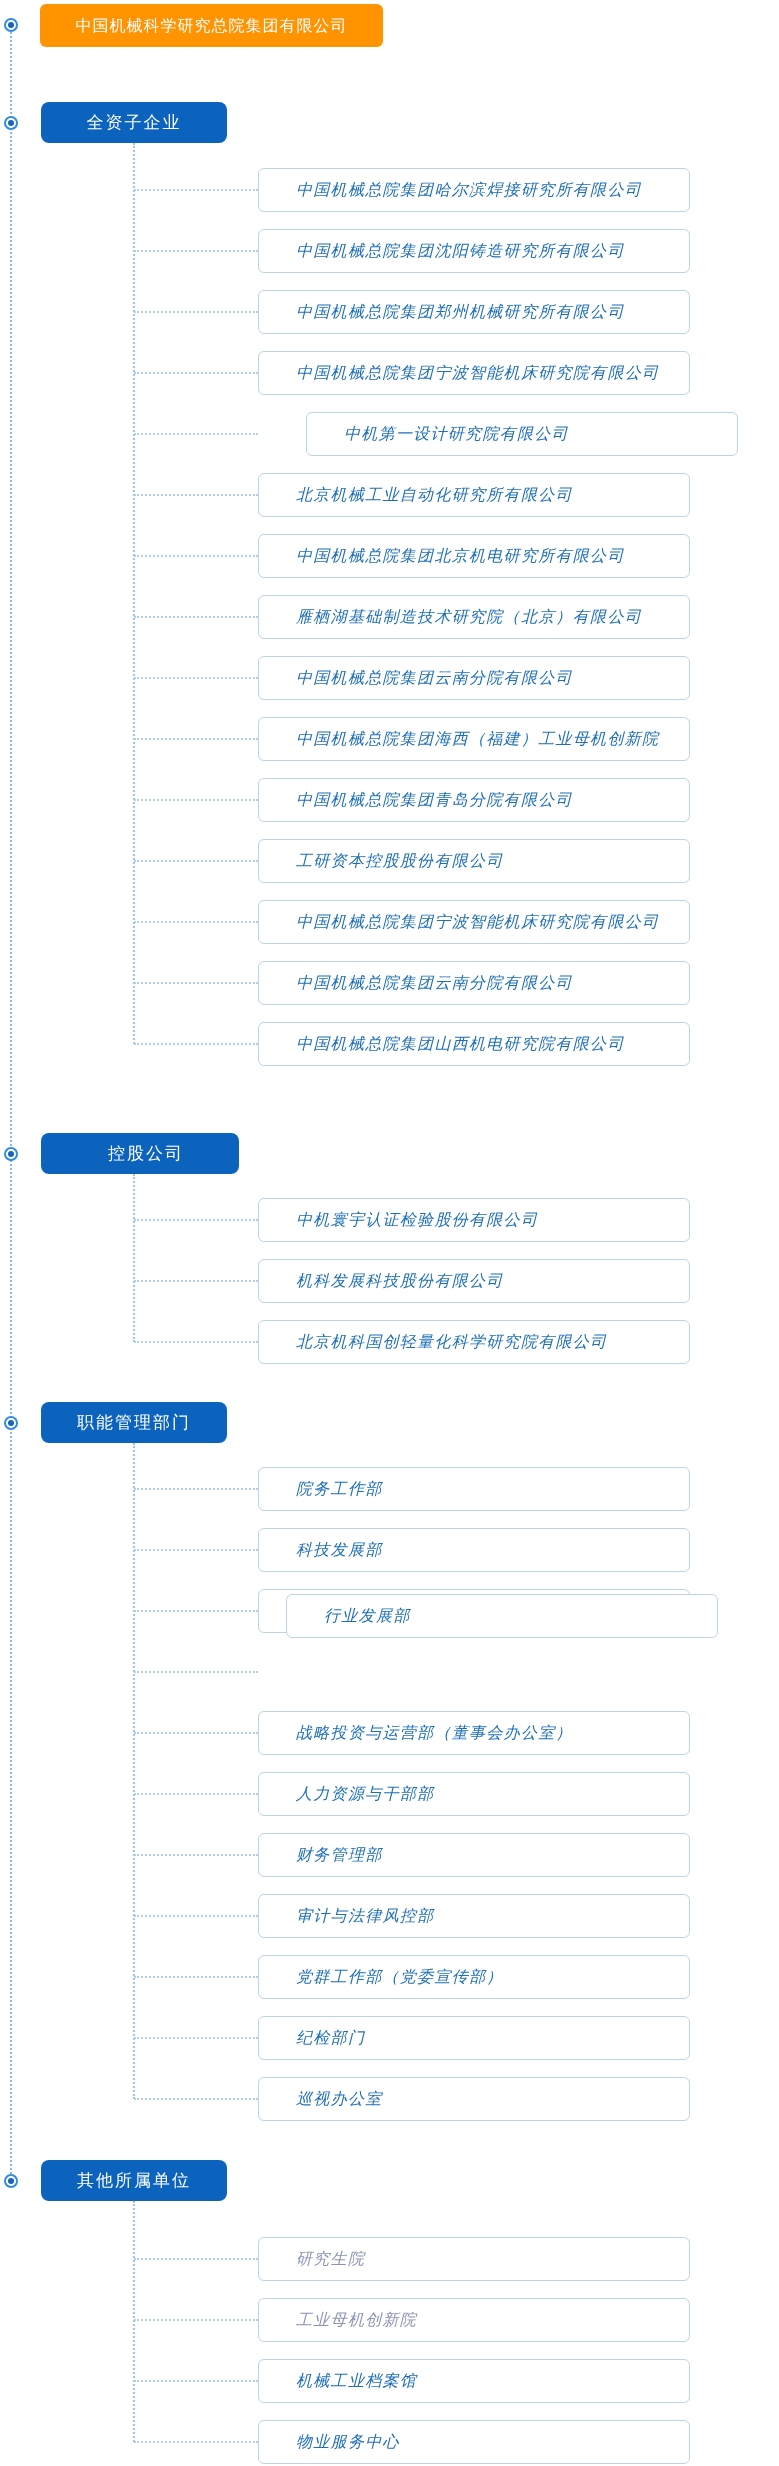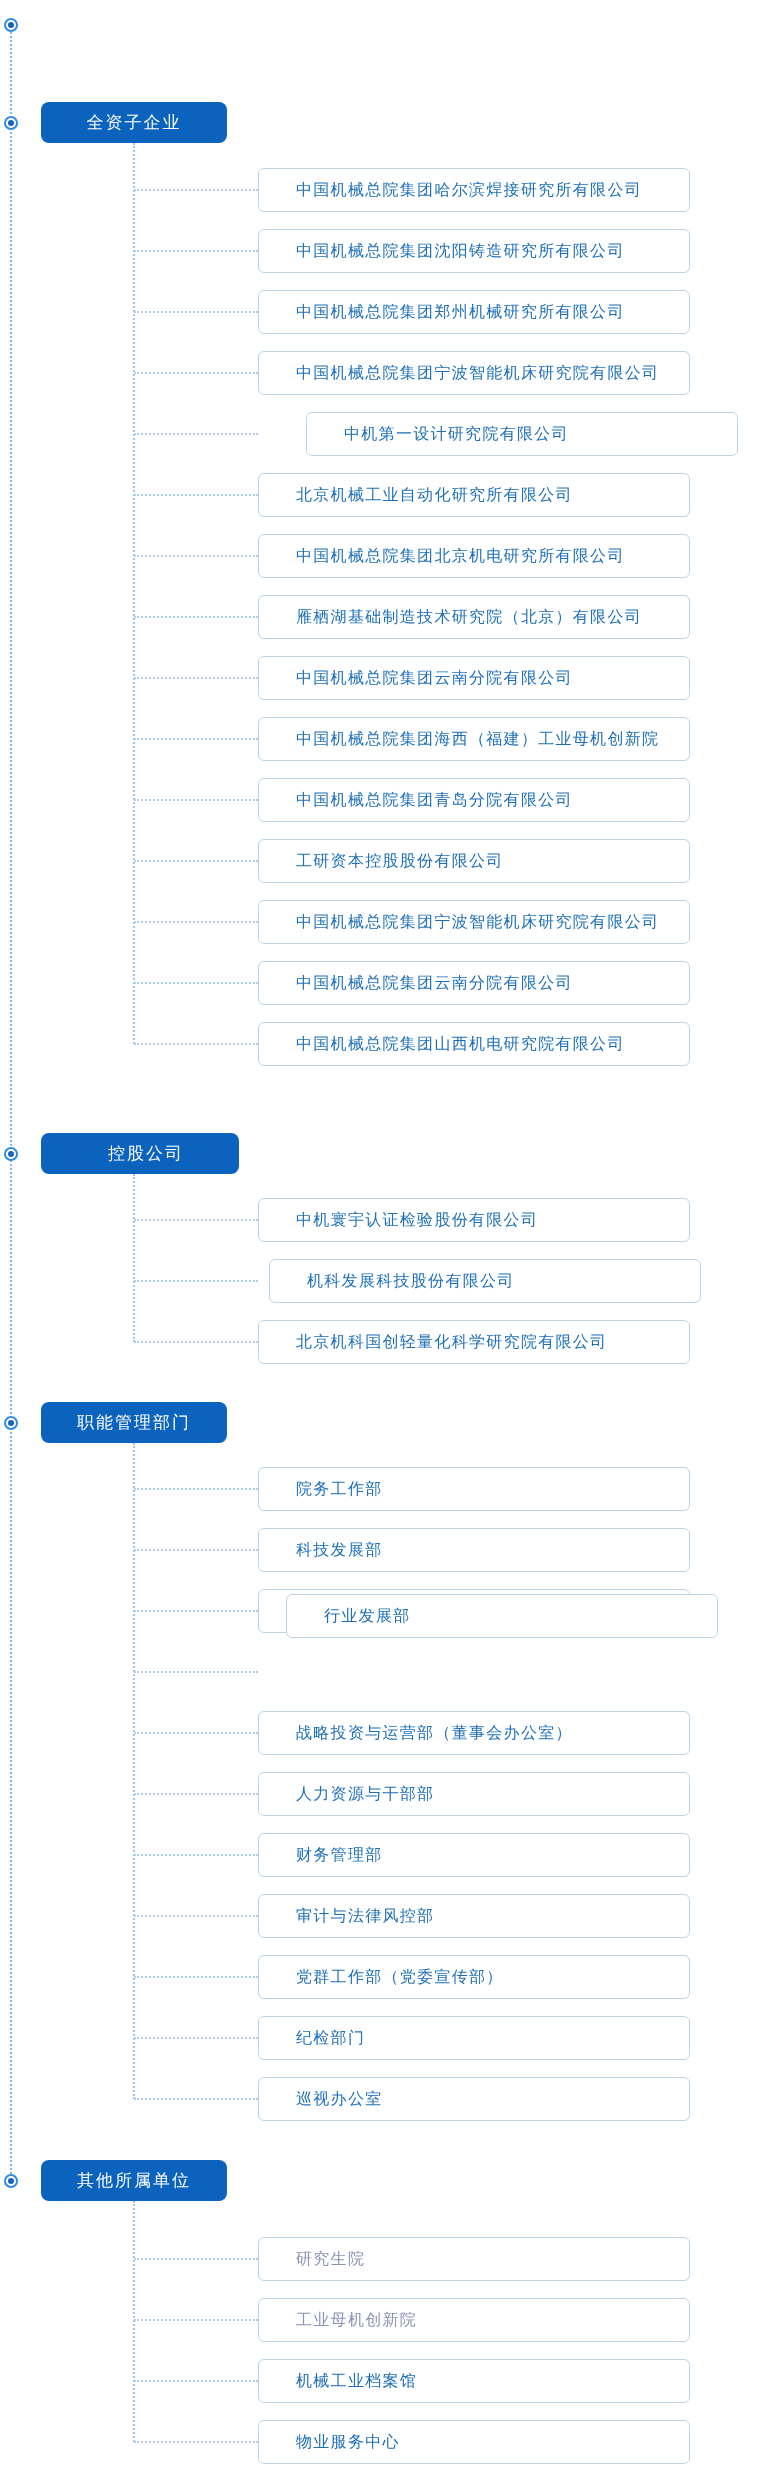--- a/index.html
+++ b/index.html
@@ -50,29 +50,31 @@
     border-top:2px dotted #AFD0EC;
   }
   
   .item-box{
     position:absolute;left:258px;width:432px;height:44px;
     box-sizing:border-box;
     background:#ffffff;border:1px solid #BCD4E8;border-radius:6px;
     color:#1E6FB8;font-size:16px;letter-spacing:1.3px;
     line-height:42px;padding-left:37px;white-space:nowrap;
     cursor:pointer;
+    font-style:italic;
   }
   .item-box.visited{color:#8A94B4;}
 </style>
 </head>
 <body>
 
 <div class="canvas">
   <div class="trunk"></div>
   <div class="bullet" style="top:18px"></div>
+  <div class="root-node">中国机械科学研究总院集团有限公司</div>
   <div id="sections">
       <div class="bullet" style="top: 115.5px;"></div>
       <div class="section-header" style="top: 102px;">全资子企业</div>
       <div class="branch" style="top: 143px; height: 901px;"></div>
       <div class="connector" style="top: 189px;"></div>
       <div class="item-box" style="top: 168px;">中国机械总院集团哈尔滨焊接研究所有限公司</div>
       <div class="connector" style="top: 250px;"></div>
       <div class="item-box" style="top: 229px;">中国机械总院集团沈阳铸造研究所有限公司</div>
       <div class="connector" style="top: 311px;"></div>
       <div class="item-box" style="top: 290px;">中国机械总院集团郑州机械研究所有限公司</div>
@@ -99,21 +101,21 @@
       <div class="connector" style="top: 982px;"></div>
       <div class="item-box" style="top: 961px;">中国机械总院集团云南分院有限公司</div>
       <div class="connector" style="top: 1043px;"></div>
       <div class="item-box" style="top: 1022px;">中国机械总院集团山西机电研究院有限公司</div>
       <div class="bullet" style="top: 1146.5px;"></div>
       <div class="section-header" style="top: 1133px; padding-left: 12px;">控股公司</div>
       <div class="branch" style="top: 1174px; height: 168px;"></div>
       <div class="connector" style="top: 1219px;"></div>
       <div class="item-box" style="top: 1198px;">中机寰宇认证检验股份有限公司</div>
       <div class="connector" style="top: 1280px;"></div>
-      <div class="item-box" style="top: 1259px; margin-left: 11px;">机科发展科技股份有限公司</div>
+      <div class="item-box" style="top: 1259px;">机科发展科技股份有限公司</div>
       <div class="connector" style="top: 1341px;"></div>
       <div class="item-box" style="top: 1320px;">北京机科国创轻量化科学研究院有限公司</div>
       <div class="bullet" style="top: 1415.5px;"></div>
       <div class="section-header" style="top: 1402px;">职能管理部门</div>
       <div class="branch" style="top: 1443px; height: 656px;"></div>
       <div class="connector" style="top: 1488px;"></div>
       <div class="item-box" style="top: 1467px;">院务工作部</div>
       <div class="connector" style="top: 1549px;"></div>
       <div class="item-box" style="top: 1528px;">科技发展部</div>
       <div class="connector" style="top: 1610px;"></div>

